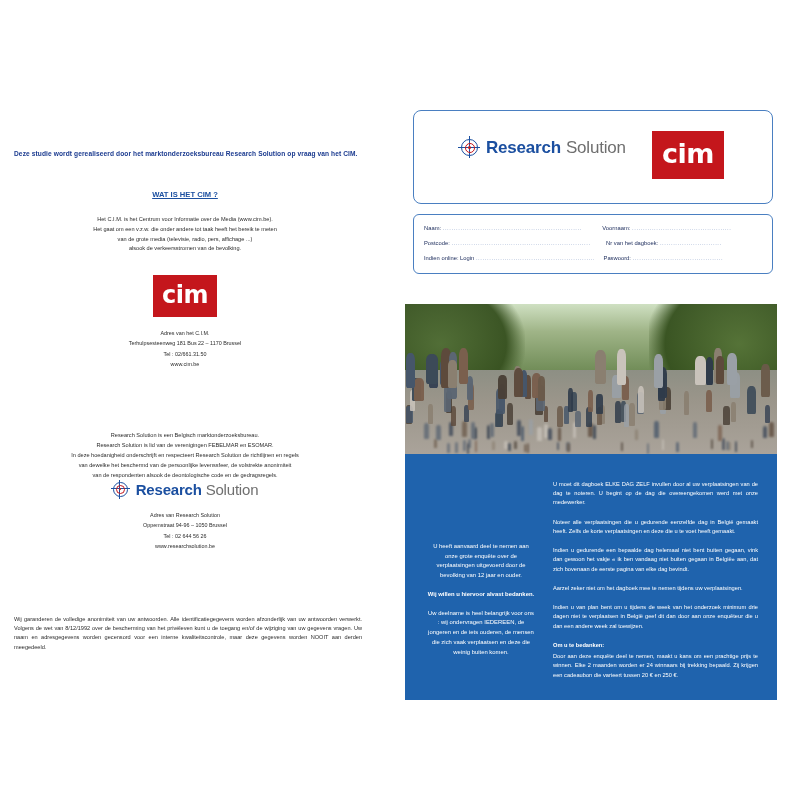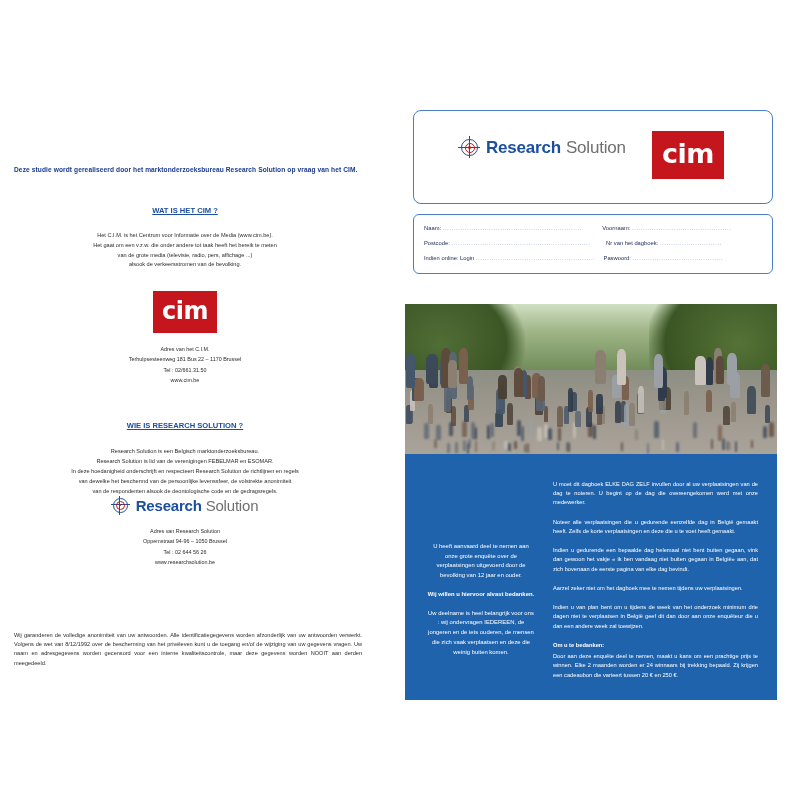--- a/index.html
+++ b/index.html
@@ -12,21 +12,21 @@
     height: 800px;
     position: relative;
     font-family: "Liberation Sans", sans-serif;
     overflow: hidden;
   }
 
   
   .left-page {
     position: absolute;
     left: 0px;
-    top: 126px;
+    top: 110px;
     width: 370px;
     height: 590px;
     background: #ffffff;
   }
 
   .lp-intro {
     position: absolute;
     left: 14px;
     top: 40px;
     width: 350px;
@@ -378,21 +378,20 @@
 
   <div class="cim-logo-wrap">
     <span class="cim-logo">cim</span>
   </div>
 
   <div class="lp-cim-addr" style="white-space: pre-line;">Adres van het C.I.M.
 Terhulpsesteenweg 181 Bus 22 – 1170 Brussel
 Tel : 02/661.31.50
 www.cim.be</div>
 
-  <div class="lp-h2">WIE IS RESEARCH SOLUTION ?</div>
 
   <div class="lp-rs-text" style="white-space: pre-line;">Research Solution is een Belgisch marktonderzoeksbureau.
 Research Solution is lid van de verenigingen  FEBELMAR en ESOMAR.
 In deze hoedanigheid onderschrijft en respecteert Research Solution de richtlijnen en regels
 van dewelke het beschermd van de persoonlijke levenssfeer, de volstrekte anonimiteit
 van de respondenten alsook de deontologische code en de gedragsregels.</div>
 
   <div class="rs-logo-left">
     <span class="rs-mark">
       <span class="cross-h"></span><span class="cross-v"></span>

